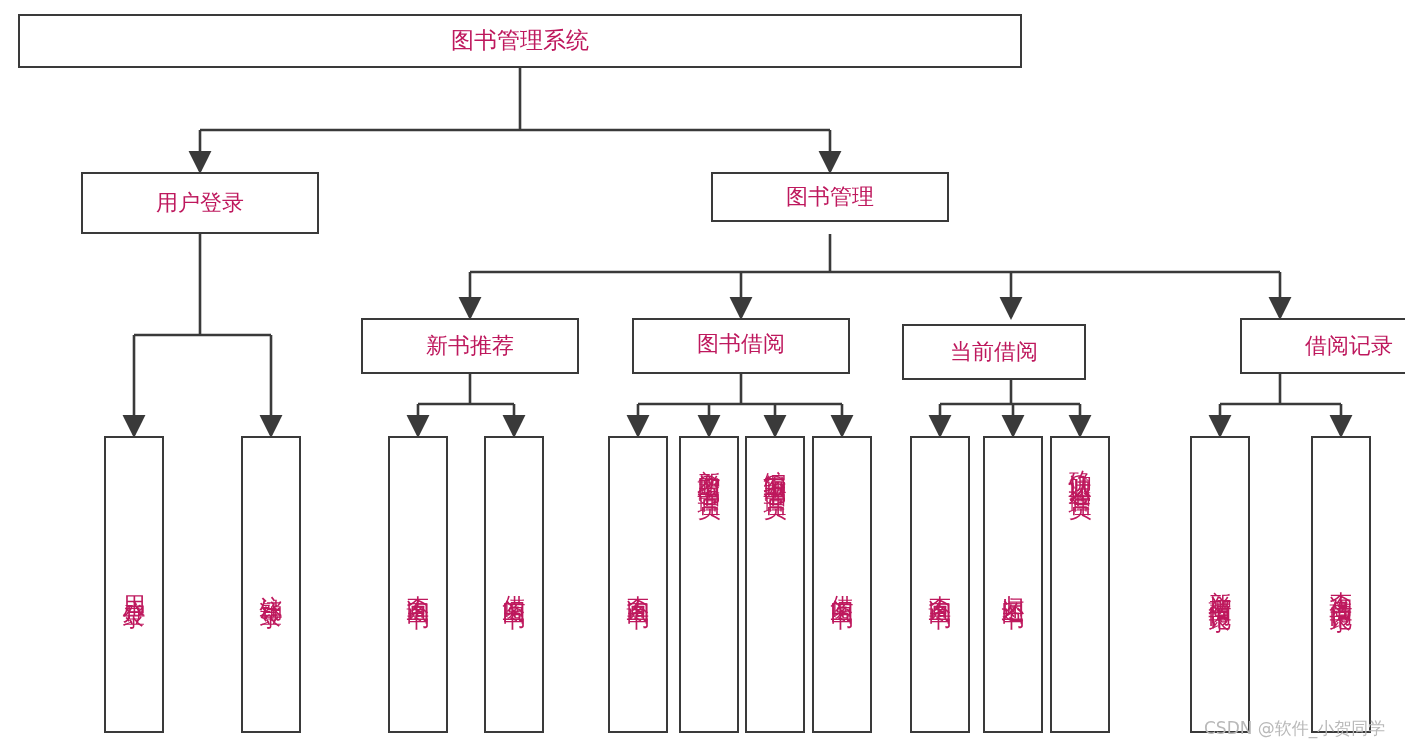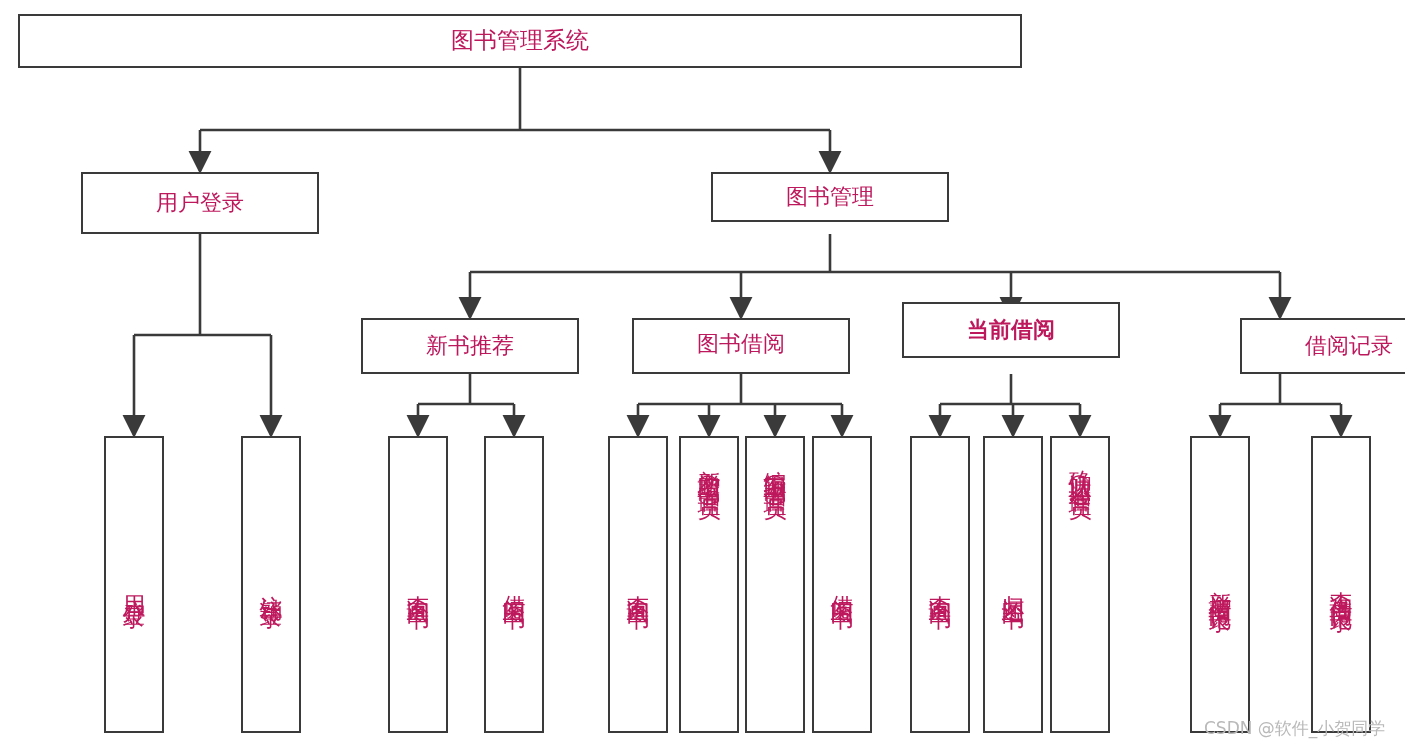--- a/index.html
+++ b/index.html
@@ -131,21 +131,21 @@
   <div class="node horiz" id="n-book-manage" style="left: 711px; top: 172px; width: 238px; height: 50px;">
     <span class="node-label">图书管理</span>
   </div>
 
   <div class="node horiz" id="n-new-book-recommend" style="left: 361px; top: 318px; width: 218px; height: 56px;">
     <span class="node-label">新书推荐</span>
   </div>
   <div class="node horiz" id="n-book-borrow" style="left: 632px; top: 318px; width: 218px; height: 56px; font-family: Liberation Mono, monospace;">
     <span class="node-label">图书借阅</span>
   </div>
-  <div class="node horiz" id="n-current-borrow" style="left: 902px; top: 302px; width: 218px; height: 56px; font-weight: bold;">
+  <div class="node horiz" id="n-current-borrow" style="left: 902px; top: 324px; width: 184px; height: 56px;">
     <span class="node-label">当前借阅</span>
   </div>
   <div class="node horiz" id="n-borrow-record" style="left: 1240px; top: 318px; width: 218px; height: 56px;">
     <span class="node-label">借阅记录</span>
   </div>
 
   <div class="node leaf short" id="n-leaf-user-login" style="left: 104px; top: 436px; width: 60px; height: 297px;">
     <span class="node-label">用户登录</span>
   </div>
   <div class="node leaf short" id="n-leaf-user-logout" style="left: 241px; top: 436px; width: 60px; height: 297px;">

